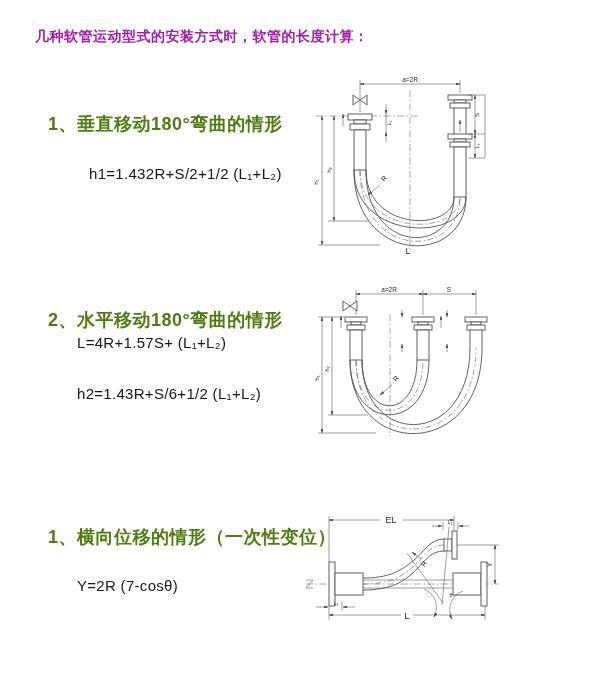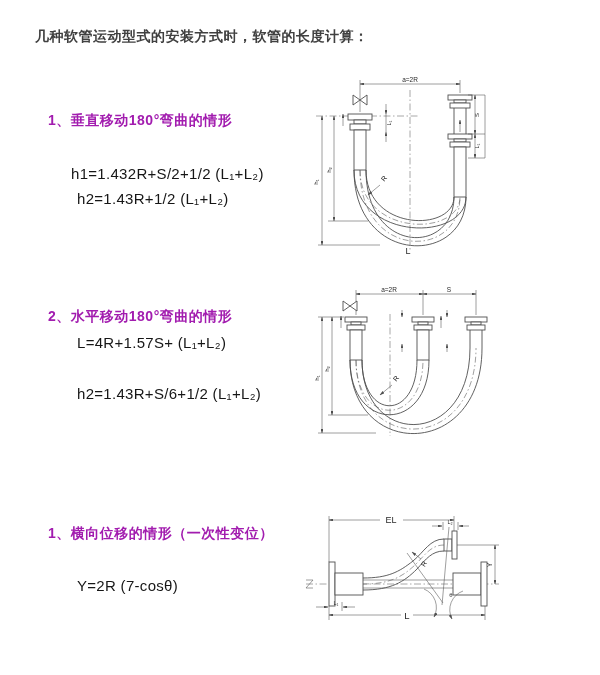--- a/index.html
+++ b/index.html
@@ -1,38 +1,37 @@
 <!DOCTYPE html>
 <html><head>
 <meta charset="utf-8">
 <style>
   html,body{margin:0;padding:0;background:#fff;}
   .page{position:relative;width:600px;height:675px;background:#ffffff;overflow:hidden;
         font-family:"Liberation Sans","DejaVu Sans",sans-serif;border-bottom:2px solid #d8d8d8;}
-  .title{position:absolute;left:35px;top:28px;font-size:14px;font-weight:bold;color:#404040;letter-spacing:.5px;}
-  .sec-heading{position:absolute;font-size:14px;font-weight:bold;color:#a21caf;letter-spacing:.5px;white-space:nowrap;}
+  .title{position:absolute;left:35px;top:28px;font-size:14px;font-weight:bold;color:#a21caf;letter-spacing:.5px;}
+  .sec-heading{position:absolute;font-size:18px;font-weight:bold;color:#4d7c0f;letter-spacing:.5px;white-space:nowrap;}
   .formula{position:absolute;font-size:15px;color:#161616;letter-spacing:.3px;white-space:nowrap;}
   svg.cad{position:absolute;}
   .s{stroke:#4f4f4f;stroke-width:.9;fill:none;}
   .thin{stroke:#4f4f4f;stroke-width:.55;fill:none;}
   .cl{stroke:#5f5f5f;stroke-width:.55;fill:none;stroke-dasharray:7 2.5 1.5 2.5;}
   .hdash{stroke:#5f5f5f;stroke-width:.6;fill:none;stroke-dasharray:6 2.5 1.5 2.5;}
   .part{fill:#ffffff;stroke:#4f4f4f;stroke-width:.9;}
   text.dl{fill:#2a2a2a;font-family:"Liberation Sans","DejaVu Sans",sans-serif;}
 </style>
 </head>
 <body>
 
 <div class="page">
 
   <div class="title">几种软管运动型式的安装方式时，软管的长度计算：</div>
 
   <div class="sec-heading" style="left:48px;top:112px">1、垂直移动180°弯曲的情形</div>
-  <div class="formula" style="left:71px;top:165px">h1=1.432R+S/2+1/2 (L₁+L₂)</div>
-  <div class="formula" style="left:77px;top:190px">h2=1.43R+1/2 (L₁+L₂)</div>
+  <div class="formula" style="left:89px;top:165px">h1=1.432R+S/2+1/2 (L₁+L₂)</div>
 
   <div class="sec-heading" style="left:48px;top:308px">2、水平移动180°弯曲的情形</div>
   <div class="formula" style="left:77px;top:334px">L=4R+1.57S+ (L₁+L₂)</div>
   <div class="formula" style="left:77px;top:385px">h2=1.43R+S/6+1/2 (L₁+L₂)</div>
 
   <div class="sec-heading" style="left:48px;top:525px">1、横向位移的情形（一次性变位）</div>
   <div class="formula" style="left:77px;top:577px">Y=2R (7-cosθ)</div>
 
   <svg class="cad" style="left:310px;top:74px" width="182" height="182" viewBox="0 0 182 182">
     <defs>

